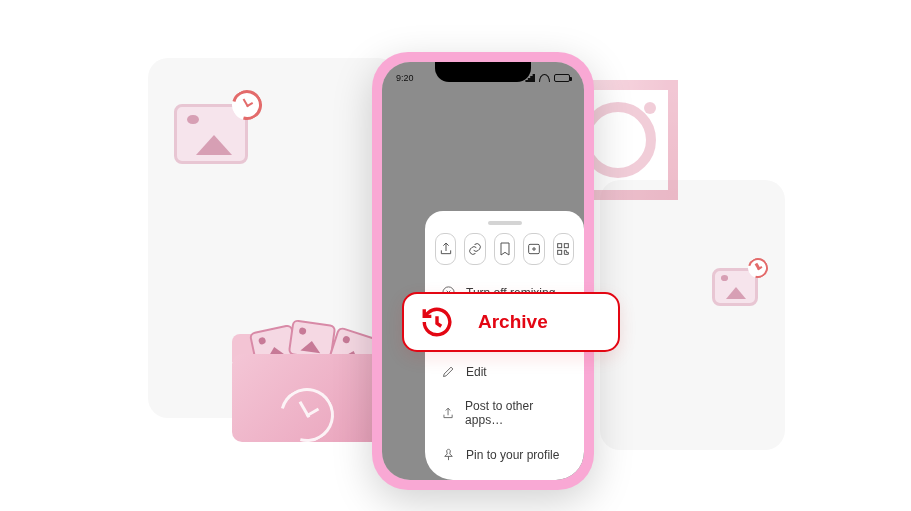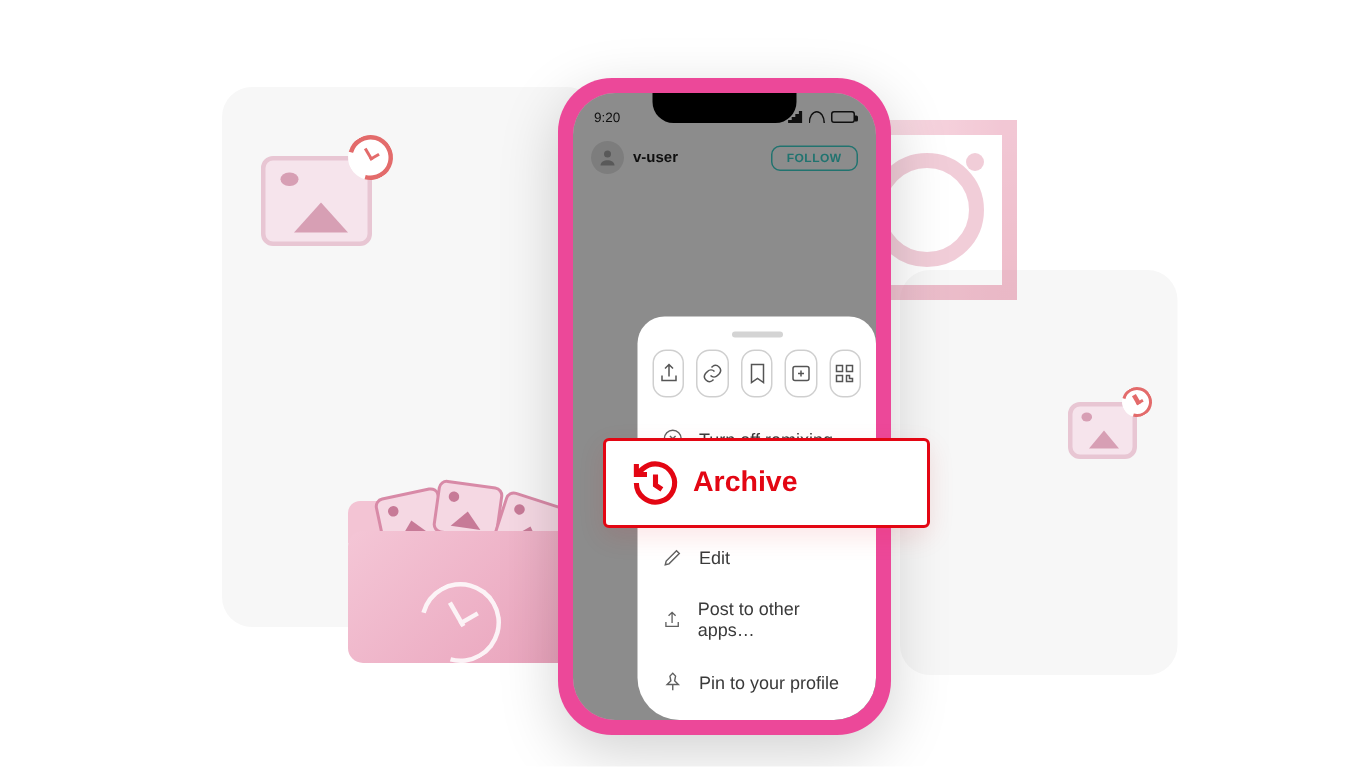--- a/index.html
+++ b/index.html
@@ -147,21 +147,21 @@
   .ig-logo::after {
     content:"";position:absolute;right:12px;top:12px;width:12px;height:12px;
     background:#e6a5ba;border-radius:50%;
   }
 
   
   .phone {
     position: absolute;
     left: 372px; top: 52px;
     width: 222px; height: 438px;
-    background: #ec4899;
+    background: #f9a8d4;
     border-radius: 36px;
     padding: 10px;
     box-shadow: 0 12px 40px rgba(0,0,0,0.18);
   }
   .screen {
     width: 100%; height: 100%;
     background: #f2f2f2;
     border-radius: 28px;
     overflow: hidden;
     position: relative;
@@ -232,22 +232,22 @@
     padding:10px 2px;font-size:12px;color:#3a3a3a;
   }
   .menu svg{width:15px;height:15px;stroke:#606060;fill:none;stroke-width:1.5;}
   .gap-for-callout { height: 44px; }
 
   
   .callout {
     position:absolute;
     left:402px; top:292px;
     width:218px;height:60px;
-    background:#fff;border:2px solid #e30613;border-radius:4px;
-    display:flex;align-items:center;gap:8px;
+    background:#fff;border:2px solid #e30613;border-radius:15px;
+    display:flex;align-items:center;gap:24px;
     padding:12px 16px;
     z-index:20;
     box-shadow: 0 6px 18px rgba(227,6,19,0.10);
   }
   .callout svg{width:34px;height:34px;stroke:#e30613;fill:none;stroke-width:2.4;}
   .callout-label{font-size:19px;font-weight:700;color:#e30613;}
 </style>
 </head>
 <body>
 
@@ -280,30 +280,20 @@
 
     <div class="statusbar">
       <span>9:20</span>
       <div class="status-icons">
         <span class="sig"></span>
         <span class="wifi"></span>
         <span class="batt"></span>
       </div>
     </div>
 
-    <div class="profile-head">
-      <span class="avatar">
-        <svg viewBox="0 0 24 24">
-            <circle cx="12" cy="8" r="4"></circle>
-            <path d="M4 21c0-4 4-6 8-6s8 2 8 6"></path>
-          </svg>
-      </span>
-      <span class="uname">v-user</span>
-      <span class="follow-btn">FOLLOW</span>
-    </div>
 
     <div class="dimmed"></div>
 
     <div class="sheet">
       <div class="grabber"></div>
       <div class="icon-row">
         <div class="sq">
           <svg viewBox="0 0 24 24">
               <path d="M12 3v12M8 7l4-4 4 4M5 14v5h14v-5"></path>
             </svg>

